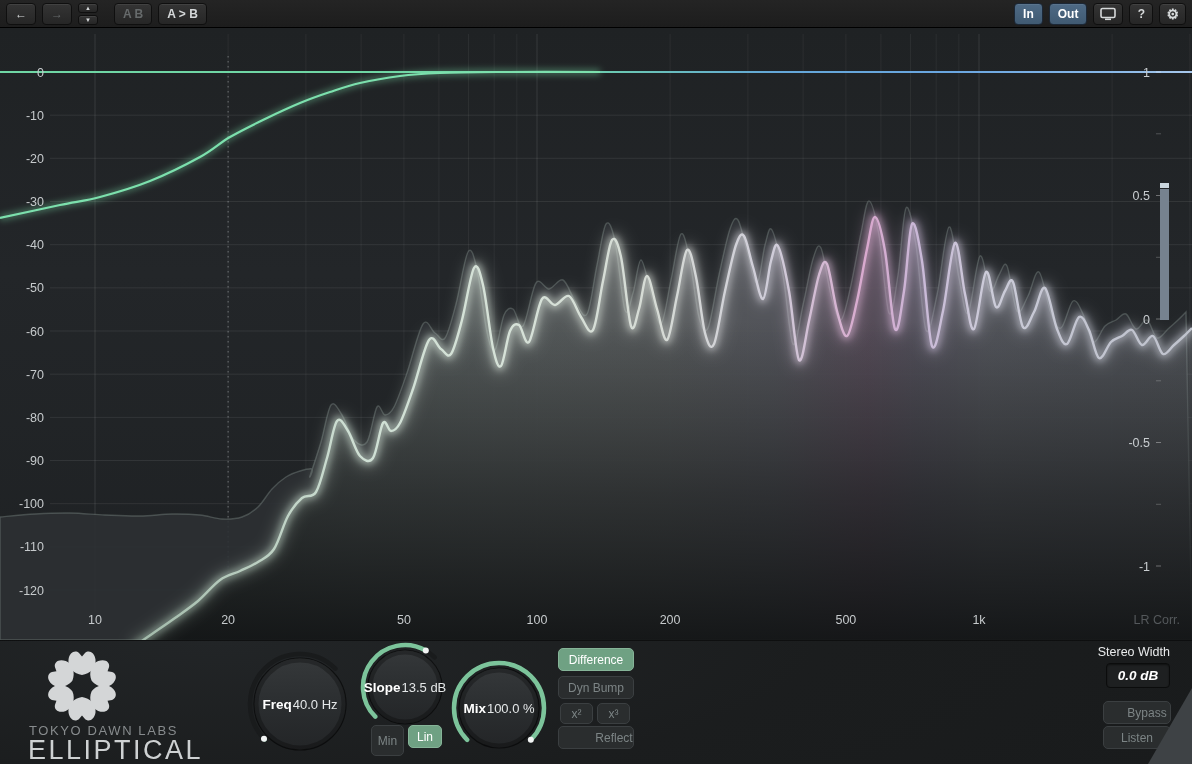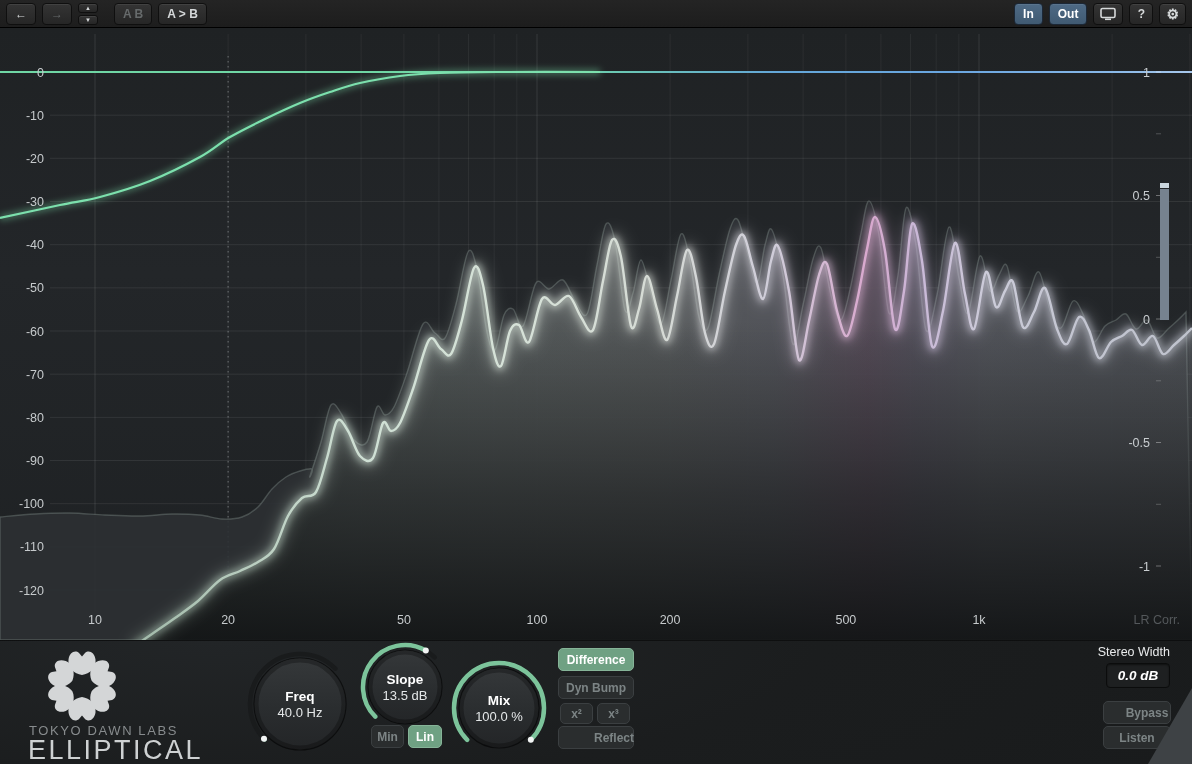--- a/index.html
+++ b/index.html
@@ -31,26 +31,26 @@
   .footer{position:absolute;left:0;top:640px;width:1192px;height:124px;z-index:20;
           background:radial-gradient(1100px 260px at 18% 0%, #222527 0%, #1b1d1e 55%, #191b1c 100%);
           border-top:1px solid rgba(0,0,0,.45);}
   .brand-company{position:absolute;left:29px;top:82px;font-size:13px;letter-spacing:1.6px;
                  color:#878b8d;white-space:nowrap;}
   .brand-product{position:absolute;left:28px;top:94px;font-size:27px;letter-spacing:2.5px;
                  color:#ced1d2;white-space:nowrap;}
   .logo{position:absolute;left:34px;top:6px;}
   .knob{position:absolute;}
   .knob svg{display:block;}
-  .knob-text{position:absolute;left:0;top:0;width:100%;height:100%;display:flex;flex-direction:column;
+  .knob-text{position:absolute;left:0;top:0;width:100%;height:100%;display:flex;flex-direction:row;
              align-items:center;justify-content:center;pointer-events:none;gap:1px;}
   .knob-text .kl{color:#fff;font-weight:bold;font-size:13.5px;}
   .knob-text .kv{color:#e4e7e8;font-size:13px;}
   .fbtn{position:absolute;background:#2a2d2e;border:1px solid #3b3f41;border-radius:5px;
-        color:#7c8485;font-weight:bold;font-size:12px;display:flex;align-items:center;
+        color:#7c8485;font-weight:normal;font-size:12px;display:flex;align-items:center;
         justify-content:center;cursor:pointer;font-family:"Liberation Sans",sans-serif;}
   .fbtn.green{background:#6fa183;border-color:#86b498;color:#fff;}
   .sw-label{position:absolute;left:1040px;top:4px;width:130px;text-align:right;
             color:#e9ebec;font-size:12.5px;}
   .sw-value{position:absolute;left:1106px;top:22px;width:64px;height:25px;background:#1e2021;
             border:1px solid #0b0c0c;border-radius:4px;color:#fff;font-weight:bold;font-size:13.5px;
             display:flex;align-items:center;justify-content:center;
             box-shadow:inset 0 1px 2px rgba(0,0,0,.5);cursor:pointer;font-style:italic;}
   .grip{position:absolute;right:0;bottom:0;width:0;height:0;
         border-left:44px solid transparent;border-bottom:76px solid #3e4245;}
@@ -293,21 +293,21 @@
           <circle cx="50" cy="50" r="40" fill="url(#knob-mix-face)" stroke="rgba(0,0,0,0.6)" stroke-width="1.2"></circle>
           <circle cx="50" cy="50" r="37.5" fill="none" stroke="rgba(0,0,0,0.28)" stroke-width="4"></circle>
           <circle cx="81.82" cy="81.82" r="3" fill="#f2f4f4"></circle>
         </svg>
       <div class="knob-text">
         <span class="kl">Mix</span>
         <span class="kv">100.0 %</span>
       </div>
     </div>
 
-    <div class="fbtn" style="left:371px;top:84px;width:33px;height:23px;">Min</div>
+    <div class="fbtn" style="left:371px;top:84px;width:33px;height:31px;">Min</div>
     <div class="fbtn green" style="left:408px;top:84px;width:34px;height:23px;">Lin</div>
 
     <div class="fbtn green" style="left:558px;top:7px;width:76px;height:23px;">Difference</div>
     <div class="fbtn" style="left:558px;top:35px;width:76px;height:23px;">Dyn Bump</div>
     <div class="fbtn" style="left:560px;top:62px;width:33px;height:21px;">x²</div>
     <div class="fbtn" style="left:597px;top:62px;width:33px;height:21px;">x³</div>
     <div class="fbtn" style="left:558px;top:85px;width:76px;height:23px;padding-left:36px;">Reflect</div>
 
     <div class="sw-label">Stereo Width</div>
     <div class="sw-value">0.0 dB</div>

